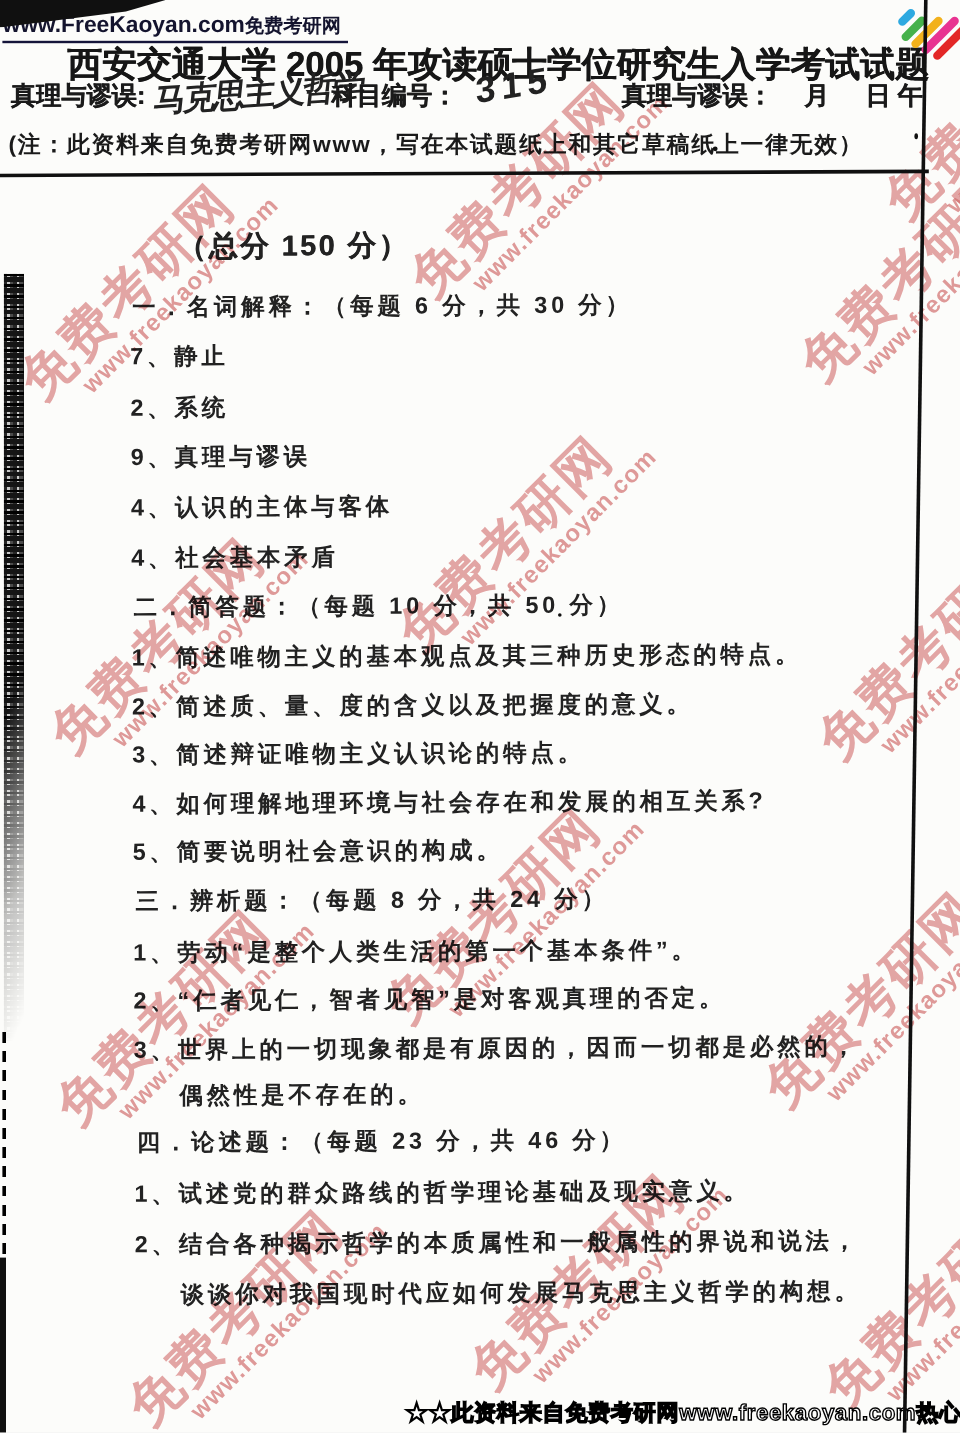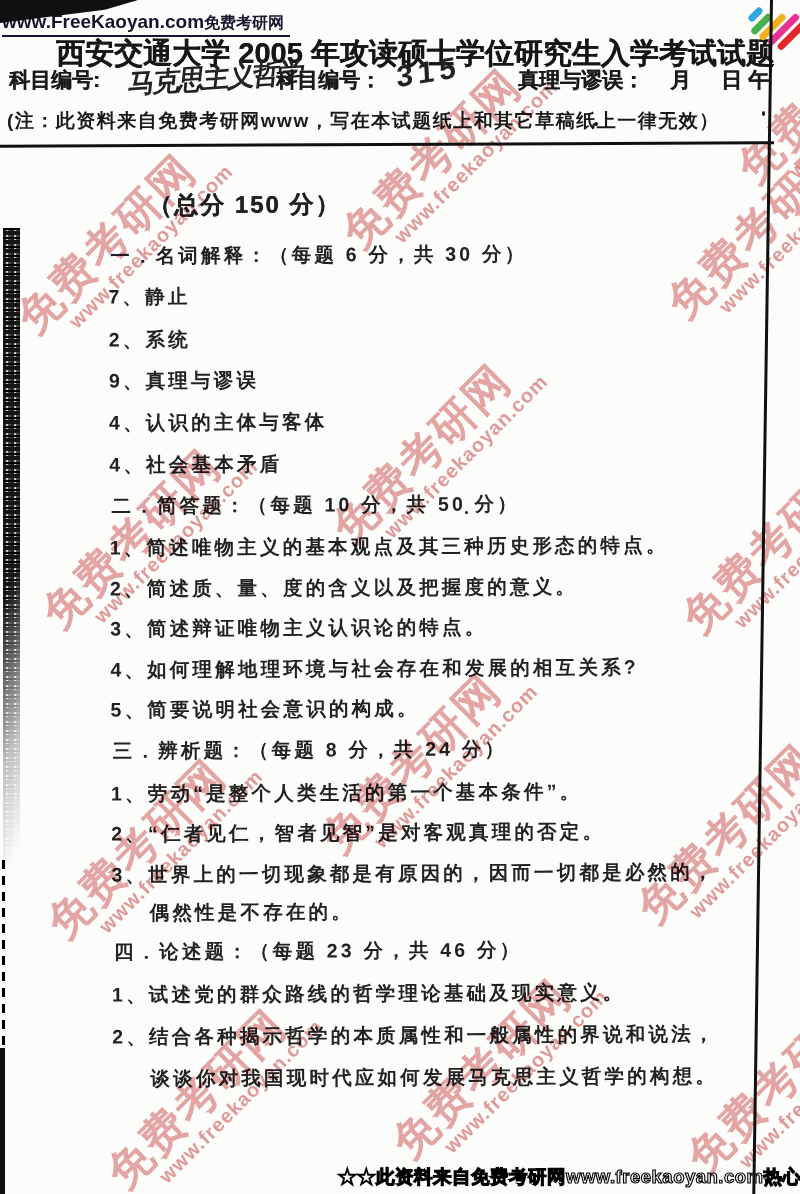--- a/index.html
+++ b/index.html
@@ -136,21 +136,21 @@
   <div class="doc-title">西安交通大学 2005 年攻读硕士学位研究生入学考试试题</div>
 
   <svg class="logo" viewBox="0 0 56 58">
     <rect x="8" y="4" width="7" height="17" rx="3.5" transform="rotate(45 11.5 12.5)" fill="#2ea9e0"></rect>
     <rect x="14" y="9" width="7" height="26" rx="3.5" transform="rotate(45 17.5 22)" fill="#46b14b"></rect>
     <rect x="25" y="8" width="7" height="34" rx="3.5" transform="rotate(45 28.5 25)" fill="#f2b11c"></rect>
     <rect x="36" y="7" width="7" height="41" rx="3.5" transform="rotate(45 39.5 27.5)" fill="#e83391"></rect>
     <rect x="46" y="11" width="7" height="42" rx="3.5" transform="rotate(45 49.5 32)" fill="#e32726"></rect>
   </svg>
 
-  <div class="meta-label" style="left:9px">科目编号:</div>
+  <div class="meta-label" style="left:9px">真理与谬误:</div>
   <div class="hand hand-subject">马克思主义哲学</div>
   <div class="meta-label" style="left:276px">科目编号：</div>
   <div class="hand hand-code">315</div>
   <div class="meta-label" style="left:518px">真理与谬误：</div>
   <div class="meta-label" style="left:670px">月</div>
   <div class="meta-label" style="left:721px">日</div>
   <div class="meta-label" style="left:748px">午</div>
 
   <div class="note-line">(注：此资料来自免费考研网www，写在本试题纸上和其它草稿纸上一律无效）</div>
 

